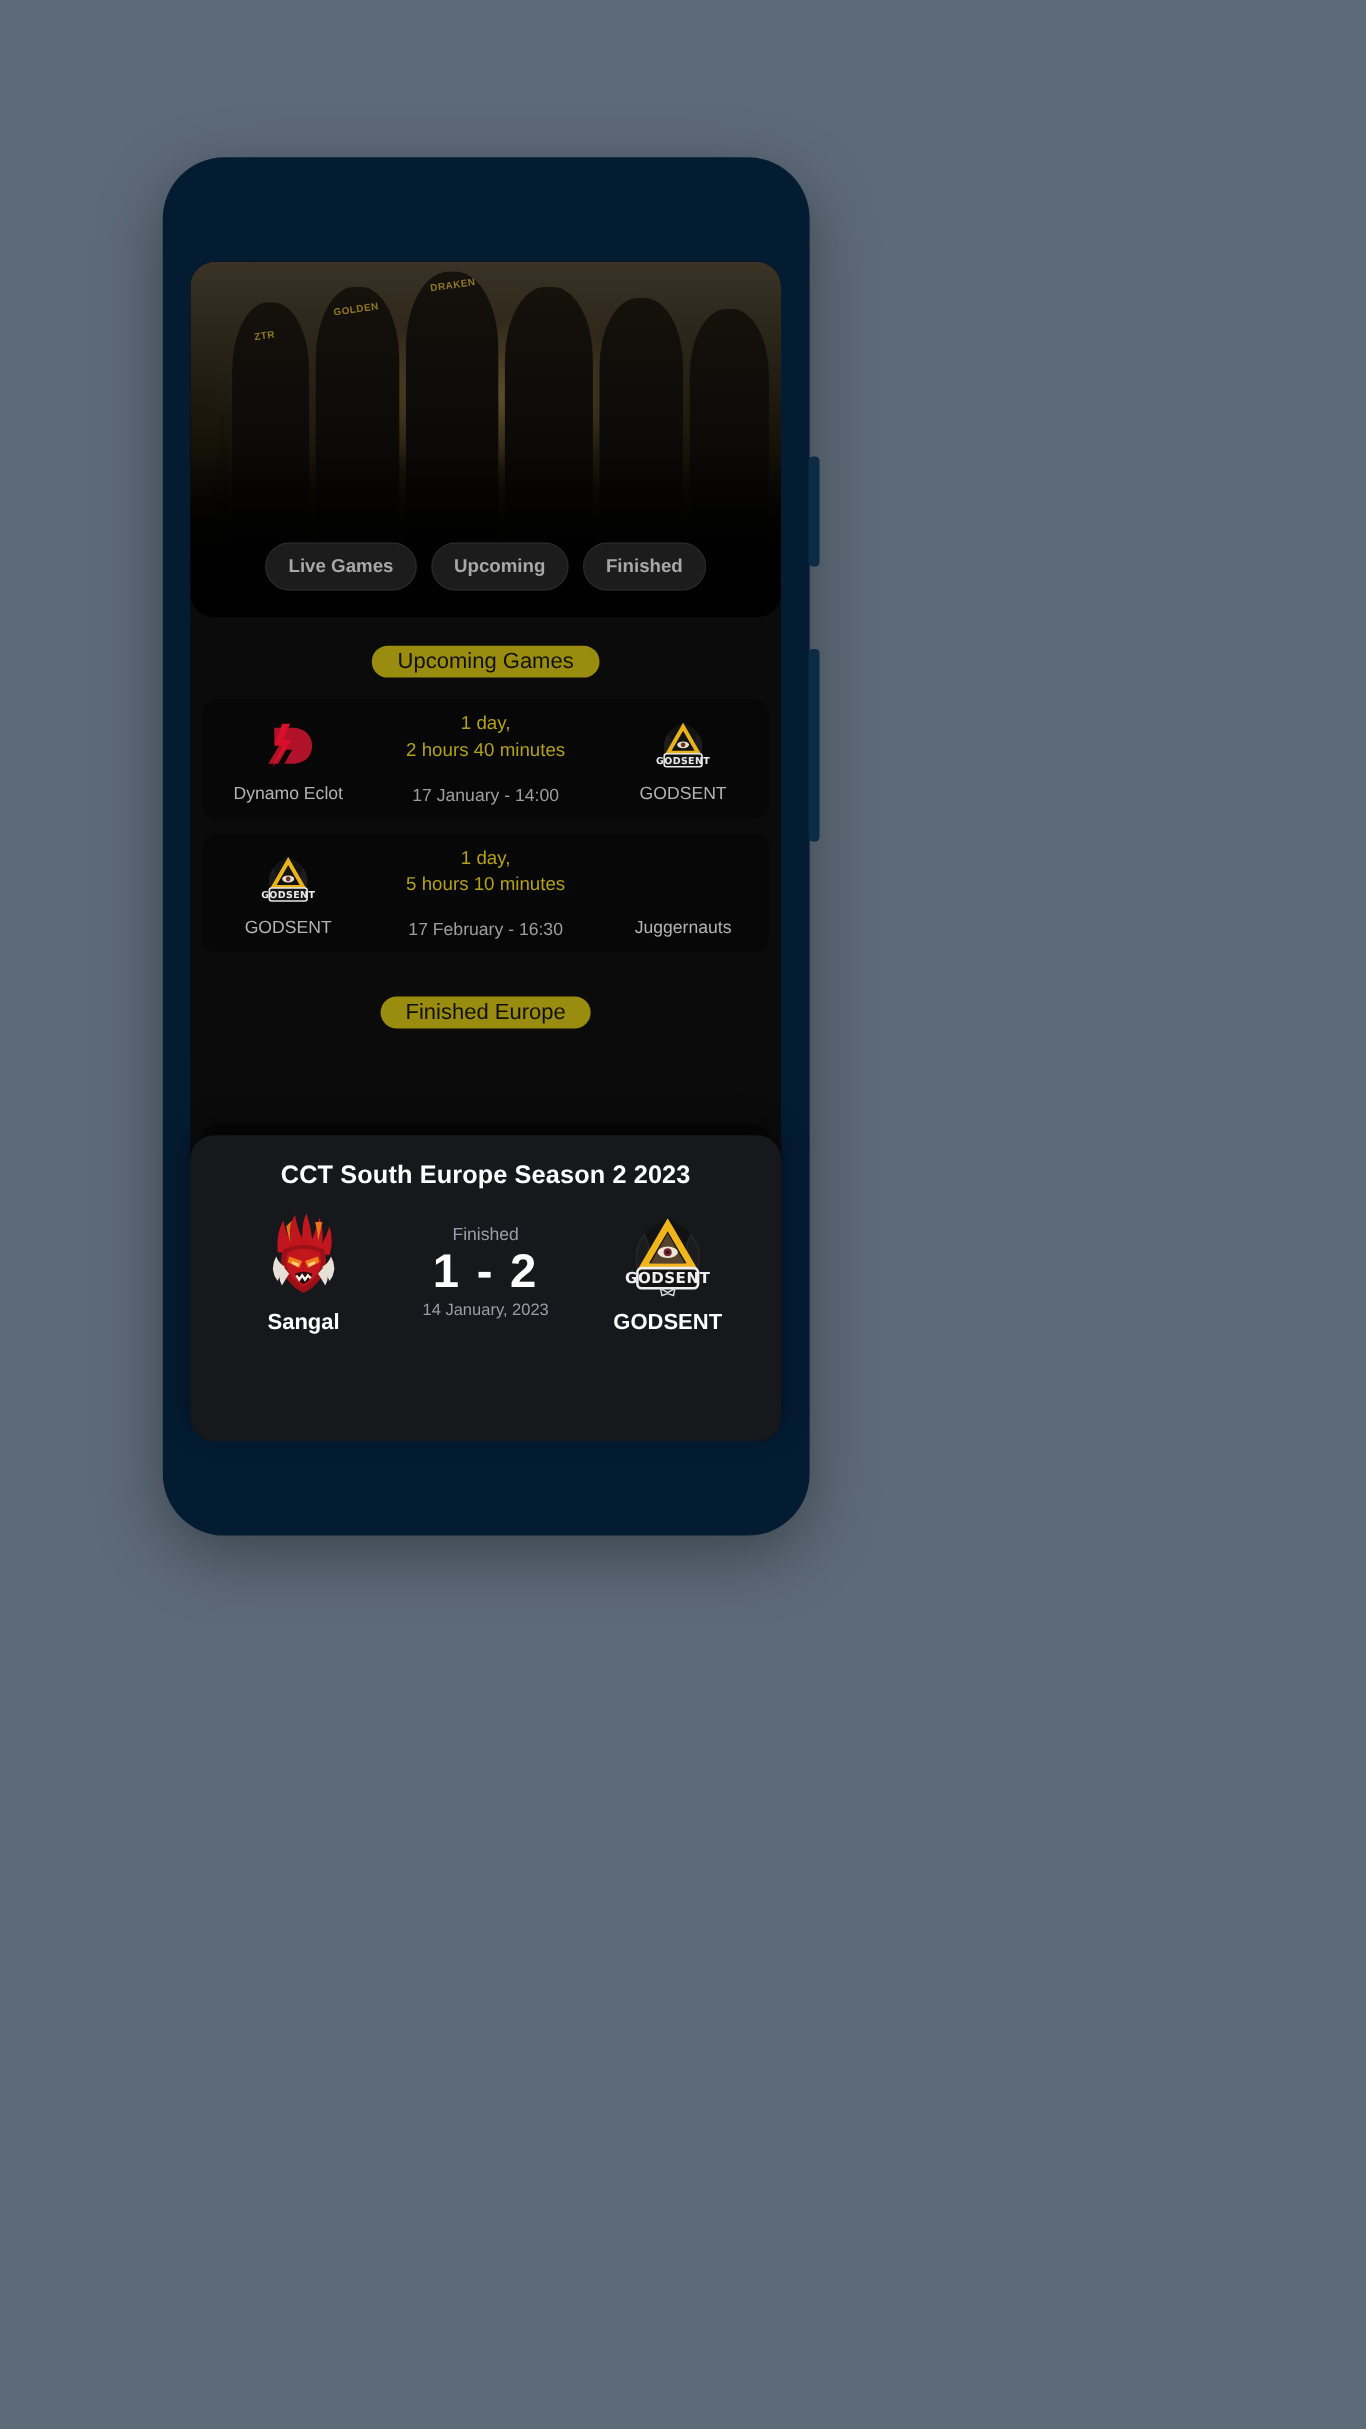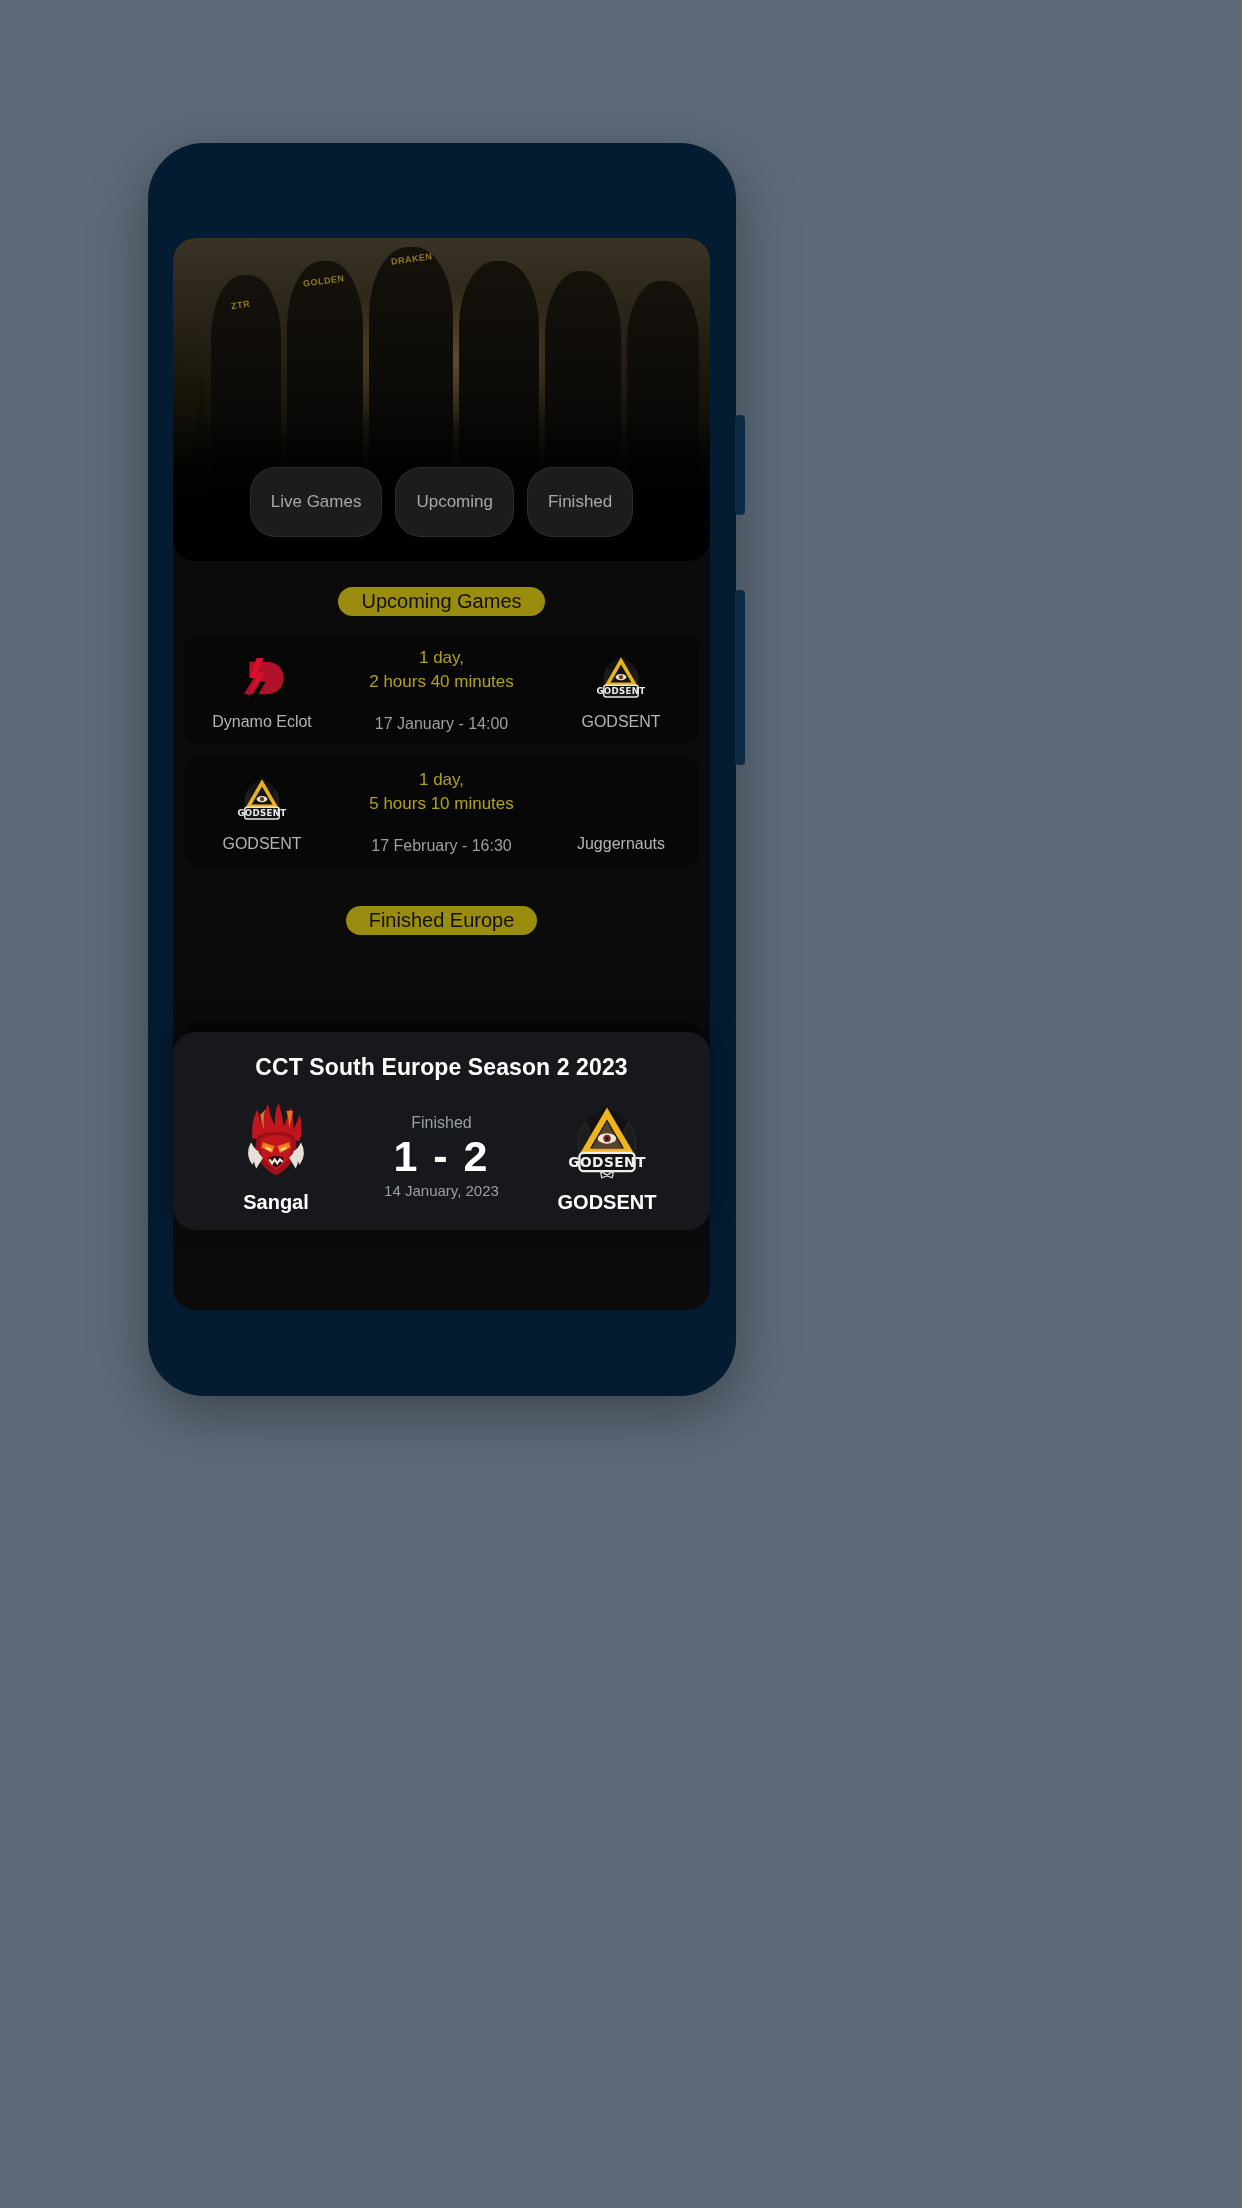--- a/index.html
+++ b/index.html
@@ -109,23 +109,24 @@
     align-items: center;
     gap: 13px;
     z-index: 4;
   }
   .filter-pill {
     background: rgba(30,30,32,0.92);
     border: 1px solid rgba(255,255,255,0.07);
     border-radius: 26px;
     color: #a8a8a8;
     font-size: 17px;
-    padding: 24px 20px;
+    padding: 11px 20px;
     white-space: nowrap;
     cursor: pointer;
+    font-weight: bold;
   }
 
   
   #content {
     position: relative;
     background: #0b0b0b;
     padding: 0 0 6px 0;
   }
 
   .section-badge-row {
@@ -192,21 +193,21 @@
   .logo-box { width: 58px; height: 58px; display: flex; align-items: center; justify-content: center; }
   .logo-box.lg { width: 84px; height: 84px; }
   .logo-box svg { width: 100%; height: 100%; display: block; }
 
   
   #finished-sheet {
     position: absolute;
     left: 173px;
     top: 1032px;
     width: 537px;
-    height: 198px;
+    height: 278px;
     background: #16181c;
     border-radius: 22px;
     padding: 22px 18px 18px 18px;
     z-index: 6;
     box-shadow: 0 -8px 26px rgba(0,0,0,0.45);
   }
   #tournament-title {
     color: #ffffff;
     font-size: 23px;
     font-weight: 700;

